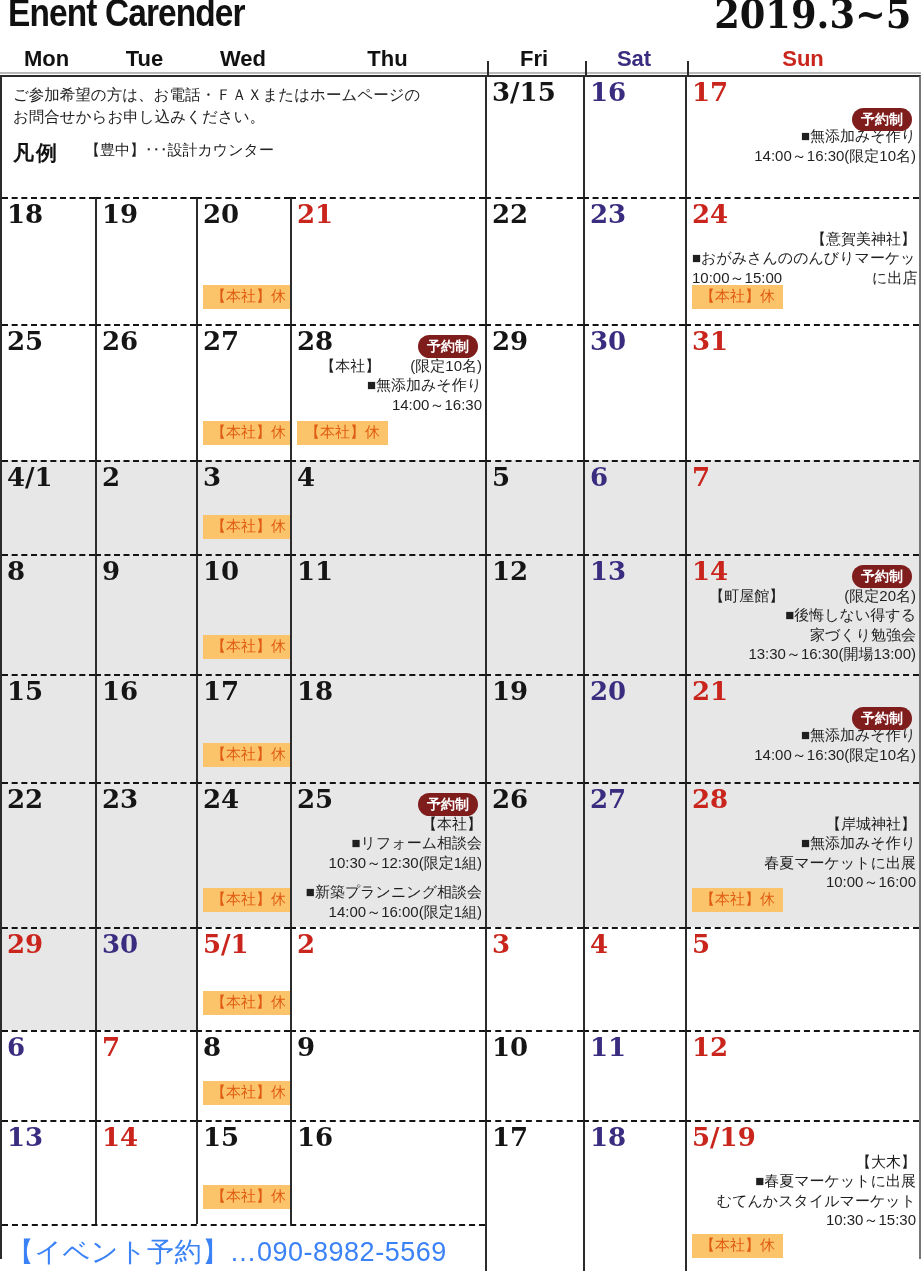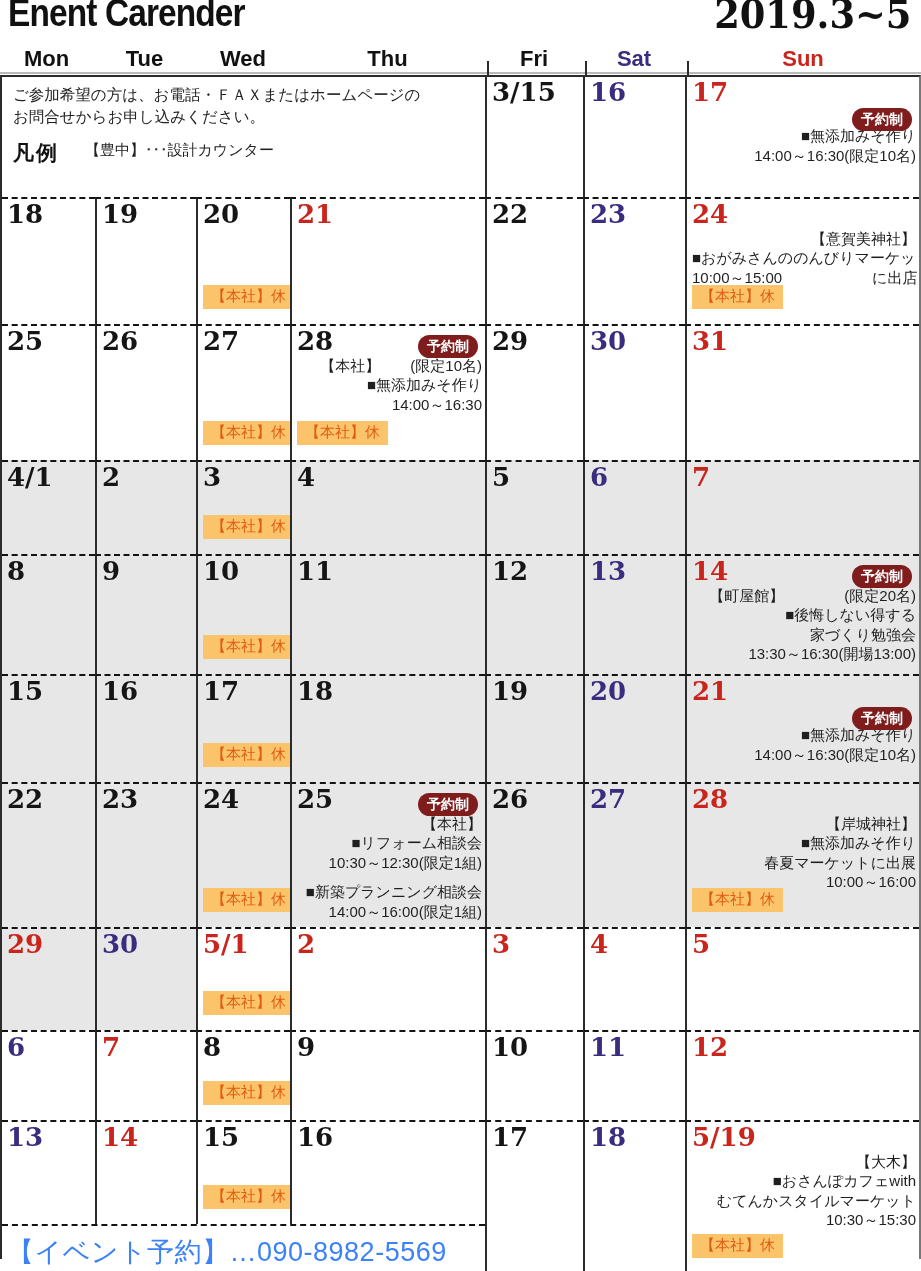--- a/index.html
+++ b/index.html
@@ -319,21 +319,21 @@
     </div>
     <div class="cell" style="grid-row: span 2;">
       <div class="day black">17</div>
     </div>
     <div class="cell" style="grid-row: span 2;">
       <div class="day purple">18</div>
     </div>
     <div class="cell" style="grid-row: span 2;">
       <div class="day red">5/19</div>
       <div class="line">【大木】</div>
-      <div class="line">■おさんぽカフェwith</div>
+      <div class="line">■春夏マーケットに出展</div>
       <div class="line">むてんかスタイルマーケット</div>
       <div class="line">10:30～15:30</div>
       <span class="closed-badge">【本社】休</span>
     </div>
     <div class="cell col1 phone-cell" style="grid-column: span 4;">
       <div class="phone-text">【イベント予約】…090-8982-5569</div>
     </div>
   </div>
 
 </body></html>

